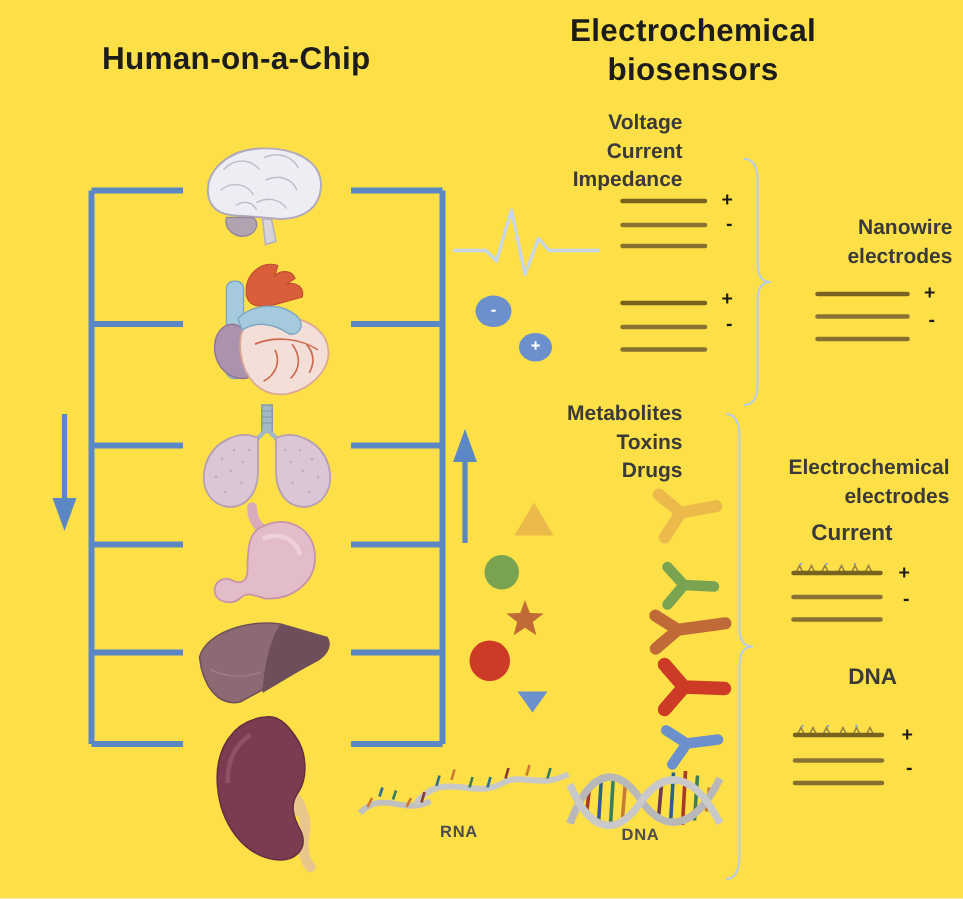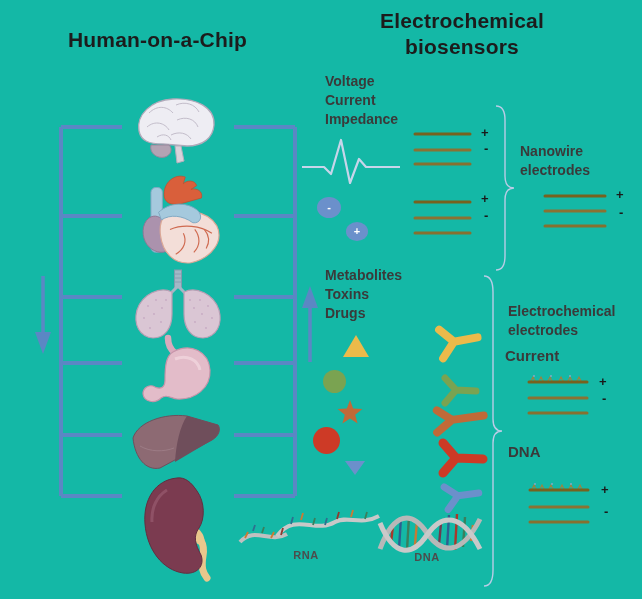--- a/index.html
+++ b/index.html
@@ -1,22 +1,22 @@
 <!DOCTYPE html>
 <html><head>
 <meta charset="utf-8">
 <style>
   html,body{margin:0;padding:0;background:#ffffff;}
   .canvas{
-    position:relative;width:642px;height:599px;background:#14b8a6;overflow:hidden;
+    position:relative;width:642px;height:599px;background:#fde047;overflow:hidden;
     font-family:"Liberation Sans",sans-serif;color:#1f1f1f;
   }
   .abs{position:absolute;}
   .big-title{font-size:21px;font-weight:700;color:#1c1c1c;text-align:center;line-height:26px;letter-spacing:.2px;}
-  .lbl{font-size:14px;font-weight:700;color:#3a3a3a;text-align:left;line-height:19px;}
+  .lbl{font-size:14px;font-weight:700;color:#3a3a3a;text-align:right;line-height:19px;}
   .lbl-lg{font-size:15px;}
   .sign{font-size:13px;font-weight:700;color:#1a1a1a;line-height:13px;}
   .strand-lbl{font-size:11px;font-weight:700;color:#4c4c4c;text-align:center;letter-spacing:.5px;}
   .ion{border-radius:50%;background:#6b90cb;color:#ffffff;display:flex;align-items:center;justify-content:center;
        font-size:11px;font-weight:700;line-height:1;}
   .circle{border-radius:50%;}
   svg{display:block;overflow:visible;}
 </style>
 </head>
 <body>

